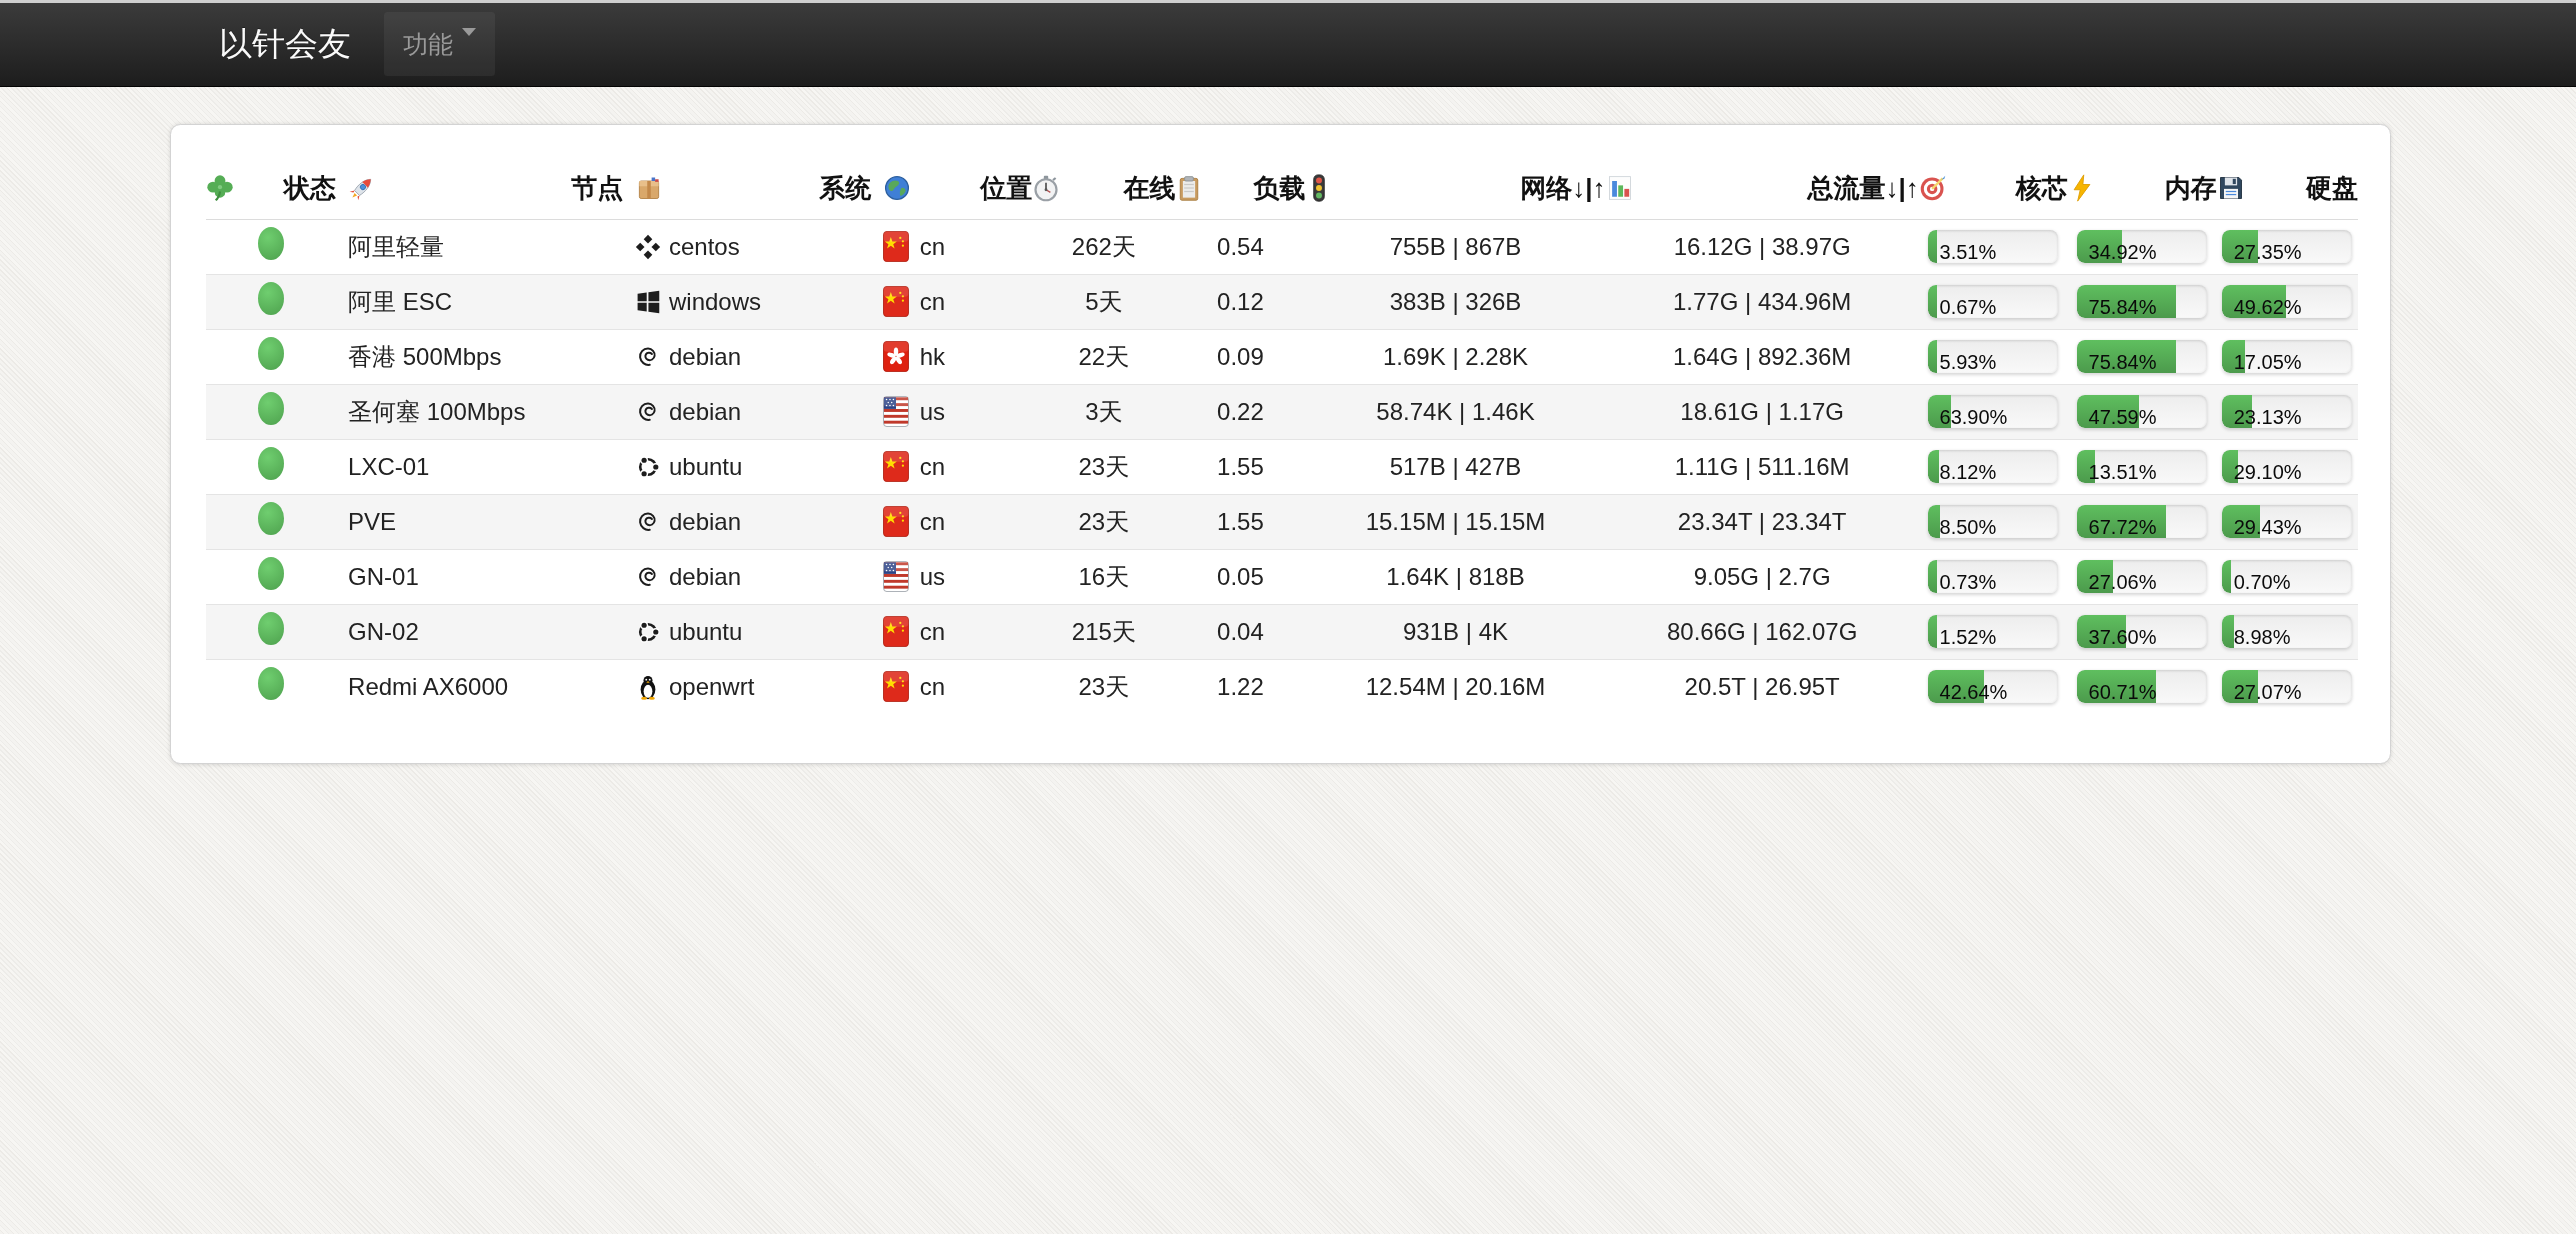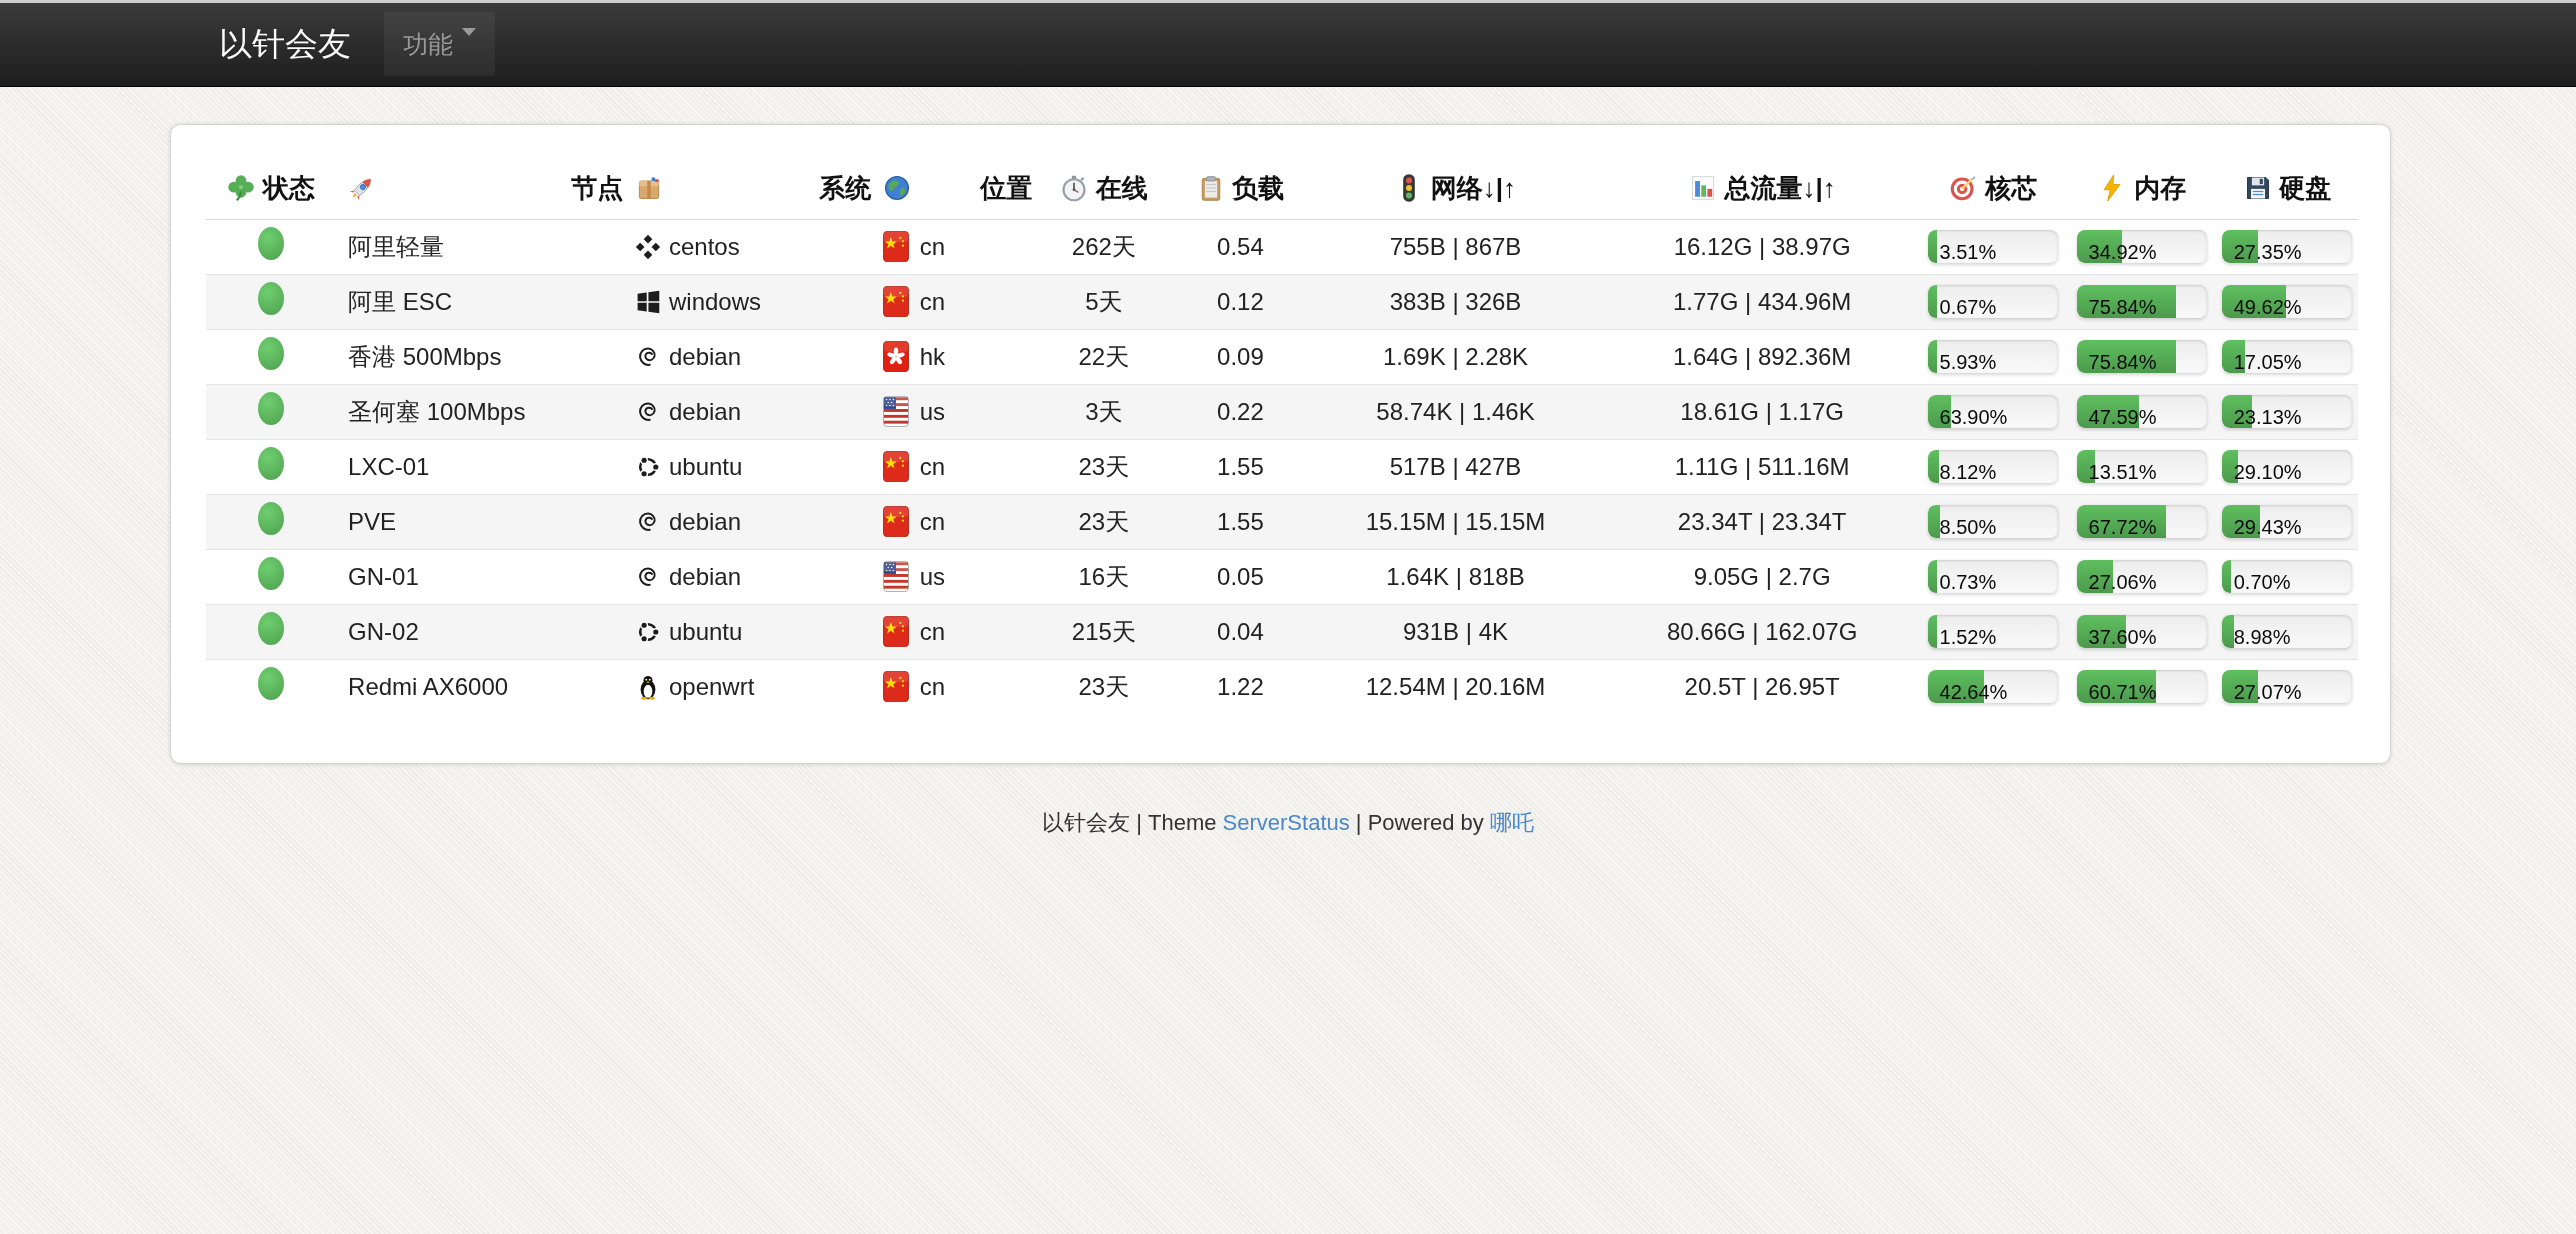--- a/index.html
+++ b/index.html
@@ -58,21 +58,21 @@
   col.c0{width:130px} col.c1{width:287px} col.c2{width:248px} col.c3{width:161px}
   col.c4{width:143px} col.c5{width:130px} col.c6{width:300px} col.c7{width:313px}
   col.c8{width:149px} col.c9{width:149px} col.c10{width:141px}
   thead th {
     height:61px; vertical-align:middle;
     font-size:26px; font-weight:bold; color:#111;
     border-bottom:1.7px solid #dcdcdc;
     white-space:nowrap;
   }
   thead th .hwrap { display:flex; align-items:center; }
-  th.al-c .hwrap { justify-content:center; }
+  th.al-c .hwrap { justify-content:space-between; }
   th.al-l .hwrap { justify-content:space-between; padding-left:12px; }
   tbody td {
     height:55px; vertical-align:middle;
     font-size:24px; color:#222; white-space:nowrap;
   }
   tbody tr { background:#fff; }
   tbody tr:nth-child(even) { background:#f5f5f5; }
   tbody tr + tr td { border-top:0.9px solid #e4e4e4; }
   td.al-c { text-align:center; }
   td.al-l { padding-left:12px; text-align:left; }
@@ -691,17 +691,14 @@
           <td class="al-c">20.5T | 26.95T</td>
           <td class="al-c"><span class="pbar"><span class="fill" style="width:56px"></span><span class="plabel">42.64%</span></span></td>
           <td class="al-c"><span class="pbar"><span class="fill" style="width:79px"></span><span class="plabel">60.71%</span></span></td>
           <td class="al-c"><span class="pbar"><span class="fill" style="width:36px"></span><span class="plabel">27.07%</span></span></td>
         </tr>
       </tbody>
   </table>
 </div>
 
 <div class="footer">
-  <div class="line1">
-    <span>以针会友</span><span> | Theme </span><a href="#">ServerStatus</a><span> | Powered by </span><a href="#">哪吒</a>
-  </div>
 </div>
 
 
 </body></html>

